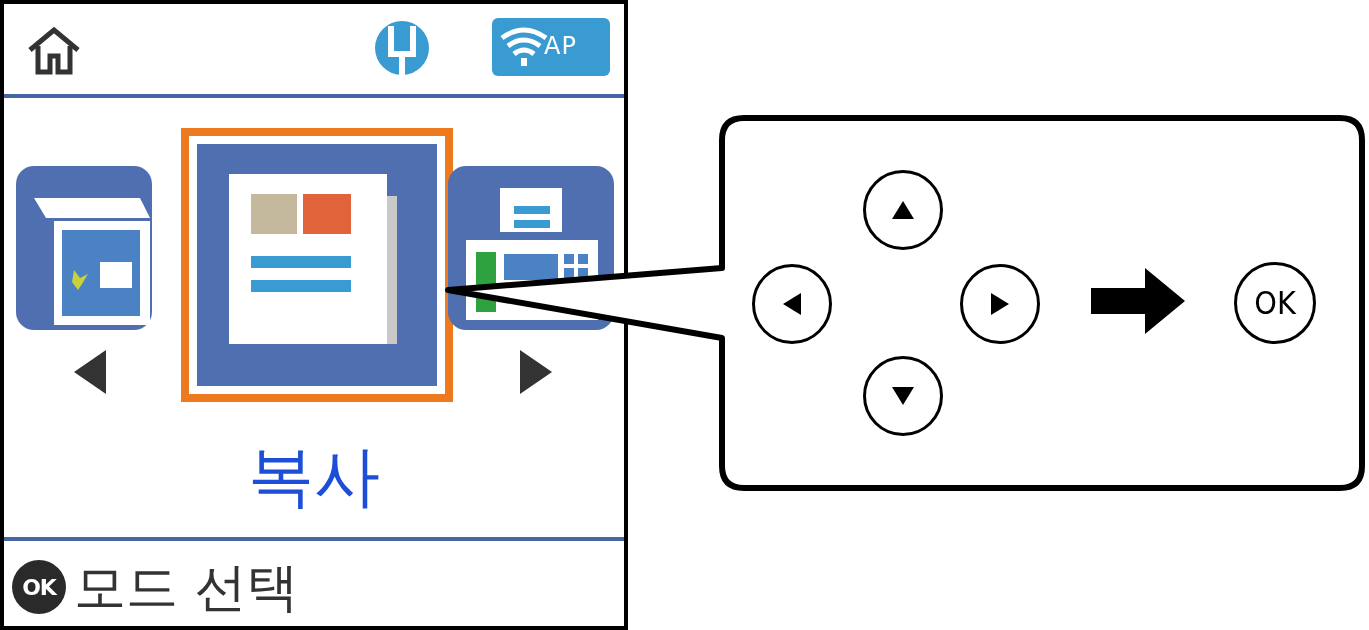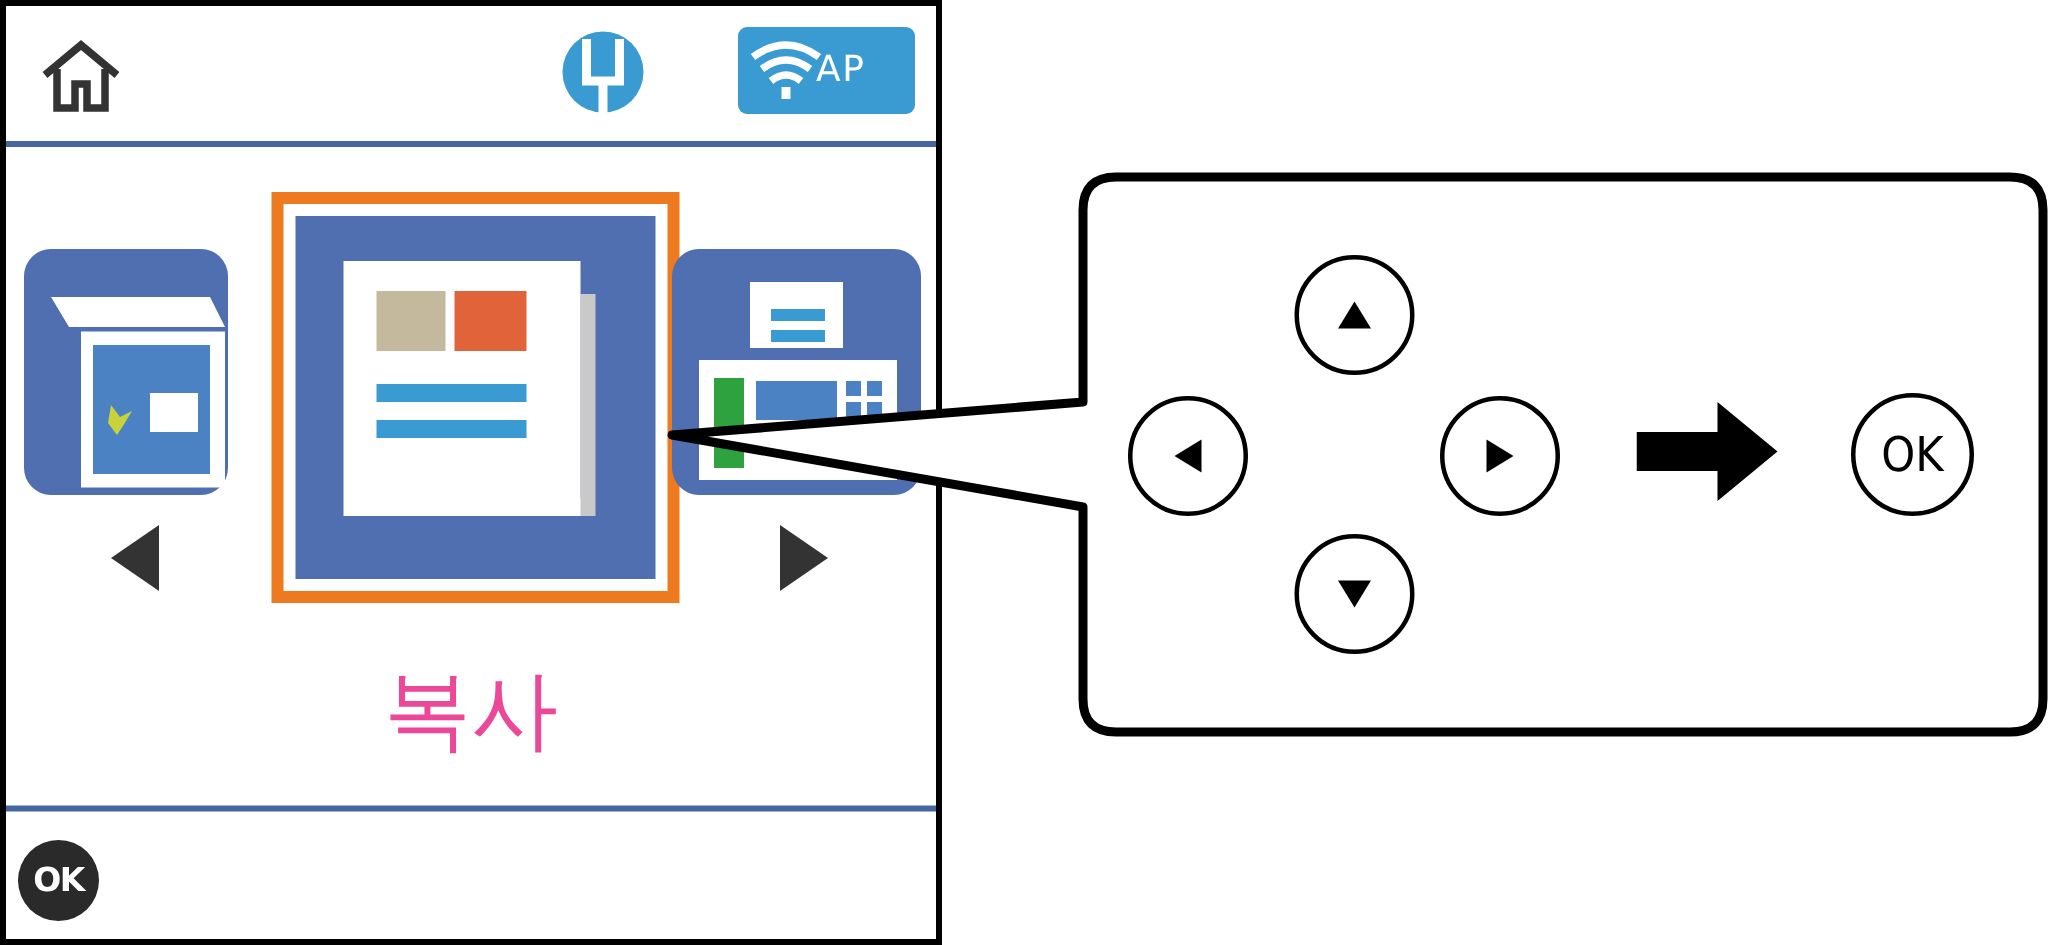--- a/index.html
+++ b/index.html
@@ -20,21 +20,21 @@
   .tile.scan { left: 12px; top: 162px; width: 136px; height: 164px; }
   .tile.fax { left: 444px; top: 162px; width: 166px; height: 164px; }
 
   .selected-frame { position: absolute; left: 177px; top: 124px; width: 256px; height: 258px; border: 8px solid #ee7a1f; background: #fff; }
   .selected-tile { position: absolute; left: 8px; top: 8px; width: 240px; height: 242px; background: #4f6fb0; }
 
   .nav-arrow { position: absolute; width: 0; height: 0; }
   .nav-left { left: 70px; top: 346px; border-top: 22px solid transparent; border-bottom: 22px solid transparent; border-right: 32px solid #333; }
   .nav-right { left: 516px; top: 346px; border-top: 22px solid transparent; border-bottom: 22px solid transparent; border-left: 32px solid #333; }
 
-  .mode-name { position: absolute; left: 0; top: 440px; width: 620px; text-align: center; font-size: 58px; color: #ec4899; line-height: 1; }
+  .mode-name { position: absolute; left: 0; top: 440px; width: 620px; text-align: center; font-size: 66px; color: #1d4ed8; line-height: 1; }
 
   .footer { position: absolute; left: 8px; top: 548px; height: 70px; display: flex; align-items: center; }
   .ok-badge { width: 54px; height: 54px; border-radius: 50%; background: #2a2a2a; color: #fff; font-weight: bold; font-size: 22px; display: flex; align-items: center; justify-content: center; letter-spacing: -1px; }
   .footer-label { margin-left: 8px; font-size: 52px; color: #333; line-height: 1; }
 
   
   .callout-svg { position: absolute; left: 0; top: 0; width: 1369px; height: 630px; pointer-events: none; }
   .btn { position: absolute; border: 3px solid #000; border-radius: 50%; background: #fff; box-sizing: border-box; display: flex; align-items: center; justify-content: center; }
   .btn-up { left: 863px; top: 170px; width: 80px; height: 80px; }
   .btn-down { left: 863px; top: 356px; width: 80px; height: 80px; }
@@ -120,20 +120,21 @@
 
   <div class="nav-arrow nav-left"></div>
   <div class="nav-arrow nav-right"></div>
 
   <div class="mode-name">복사</div>
 
   <div class="divider bottom"></div>
 
   <div class="footer">
     <span class="ok-badge">OK</span>
+    <span class="footer-label">모드 선택</span>
   </div>
 </div>
 
 <svg class="callout-svg" viewBox="0 0 1369 630">
   <path d="M722 140 Q722 118 744 118 H1340 Q1362 118 1362 140 V466 Q1362 488 1340 488 H744 Q722 488 722 466 V338 L448 290 L722 268 Z" fill="#fff" stroke="#000" stroke-width="6" stroke-linejoin="round"></path>
 </svg>
 
 <div class="btn btn-up">
   <span class="tri tri-up"></span>
 </div>

